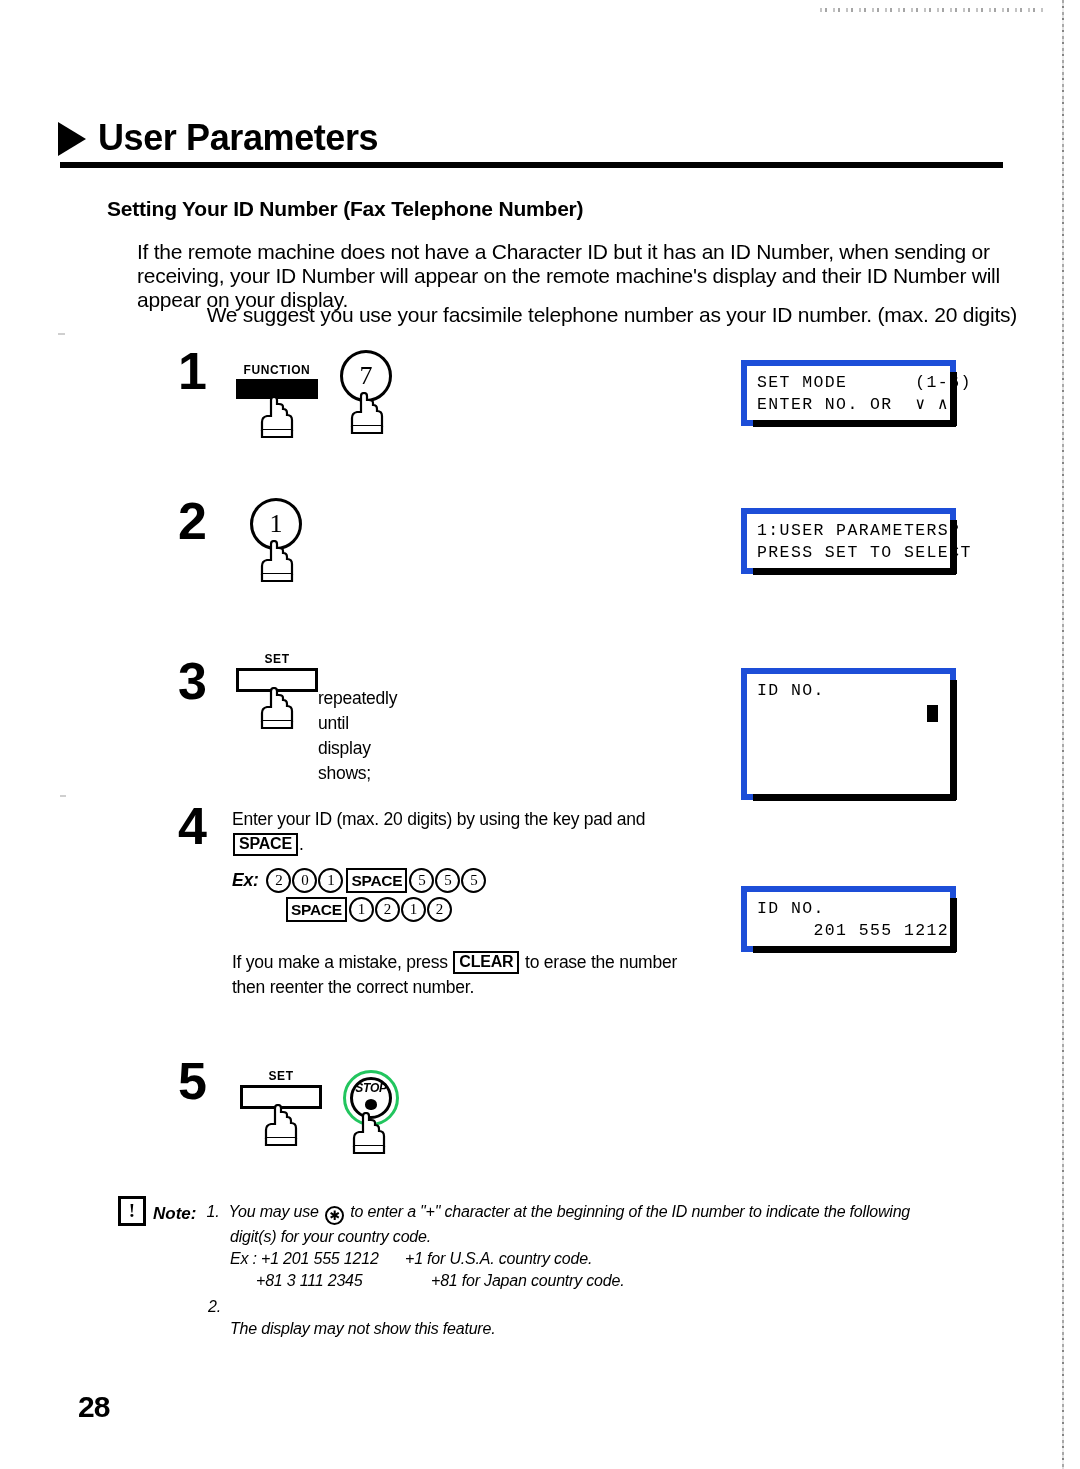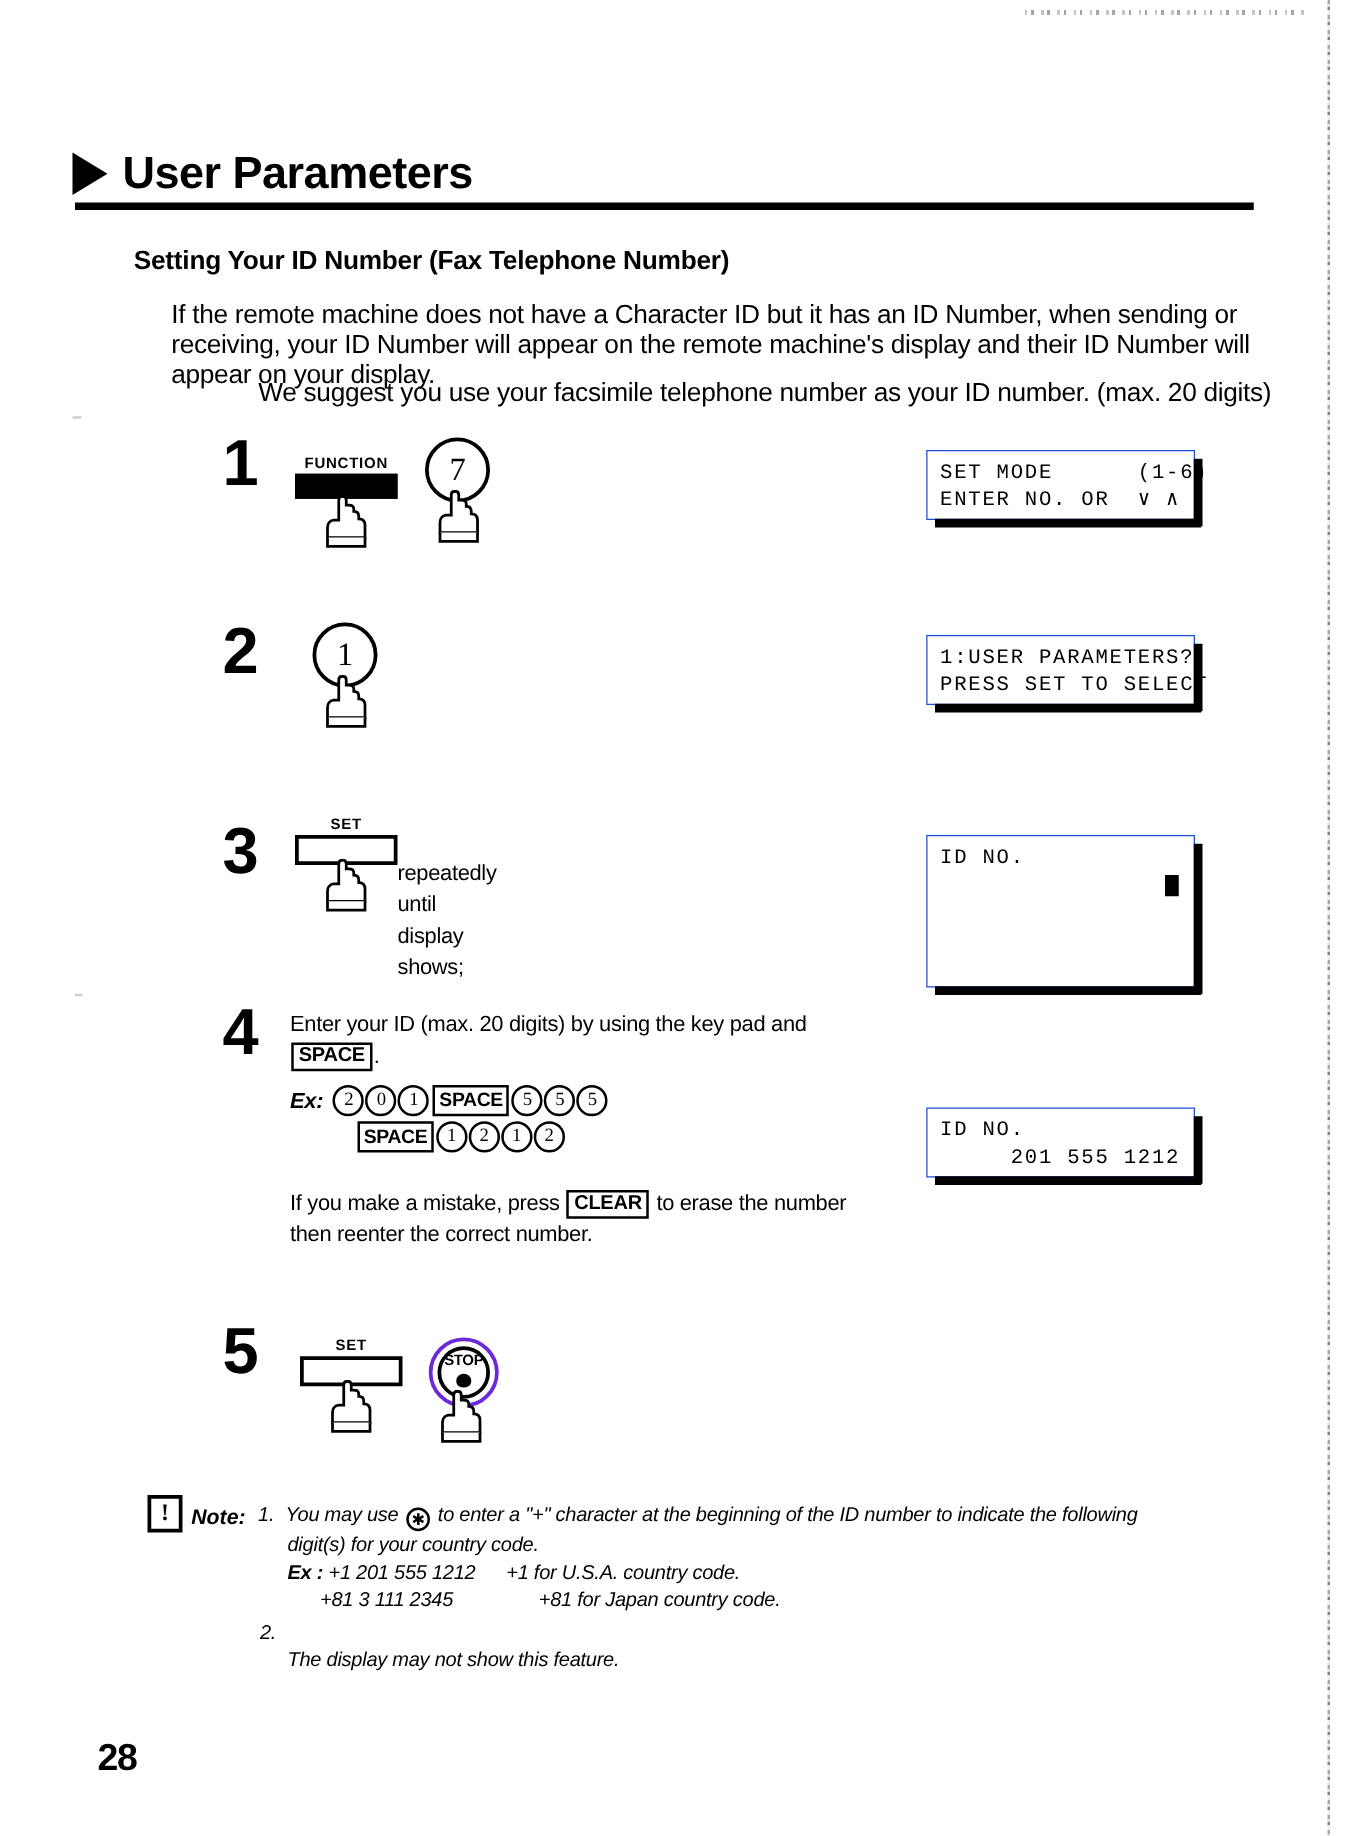--- a/index.html
+++ b/index.html
@@ -151,23 +151,24 @@
     font-weight: normal;
     line-height: 46px;
     font-family: "Liberation Serif", serif;
   }
 
   
   .key-stop {
     position: absolute;
     width: 56px;
     height: 56px;
-    border: 3px solid #6d28d9;
+    border: 3px solid #22c55e;
     border-radius: 50%;
     box-sizing: border-box;
+    font-style: italic;
   }
   .key-stop-inner {
     position: absolute;
     left: 4px;
     top: 4px;
     width: 42px;
     height: 42px;
     border: 3px solid #000;
     border-radius: 50%;
     box-sizing: border-box;
@@ -253,21 +254,21 @@
     line-height: 21px;
     height: 25px;
     letter-spacing: -0.3px;
     margin: 0 2px;
   }
 
   
   .lcd {
     position: absolute;
     background: #fff;
-    border: 1px solid #1d4ed8;
+    border: 6px solid #1d4ed8;
     box-sizing: border-box;
     font-family: "Liberation Mono", monospace;
     font-size: 16.5px;
     letter-spacing: 1.4px;
     padding: 6px 10px 4px 10px;
   }
   .lcd::after {
     
     content: "";
     position: absolute;
@@ -356,21 +357,21 @@
     border-radius: 50%;
     box-sizing: border-box;
     text-align: center;
     line-height: 16px;
     font-size: 13px;
     font-style: normal;
     vertical-align: -3px;
     margin: 0 2px;
   }
   .note-ex-label {
-    font-weight: bold;
+    font-weight: normal;
     font-style: italic;
   }
   .note-ex-row { display: flex; }
   .note-ex-num { width: 175px; flex: 0 0 175px; }
 
   
   #page-number {
     position: absolute;
     left: 78px;
     top: 1390px;

